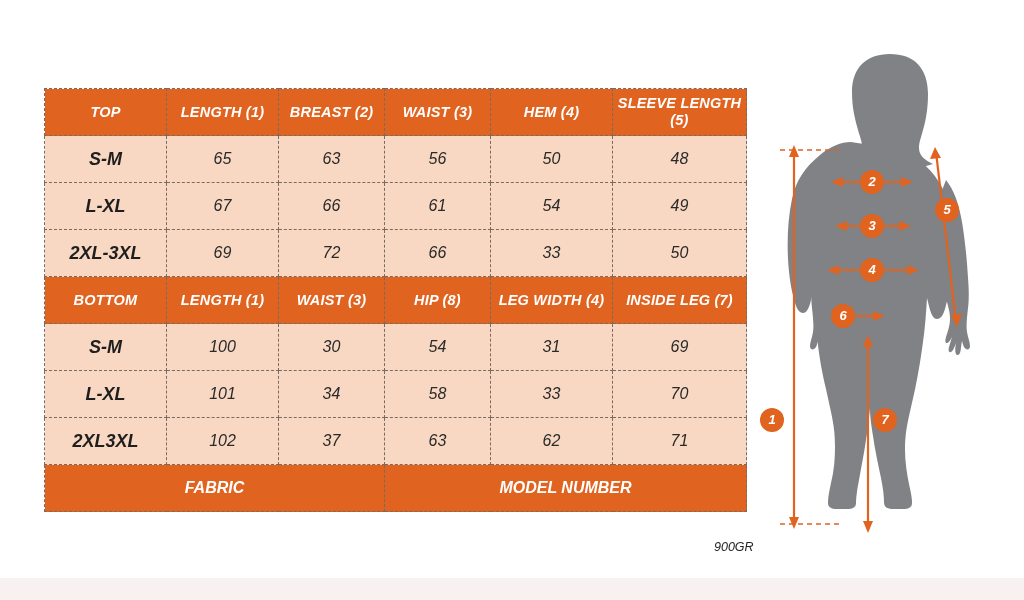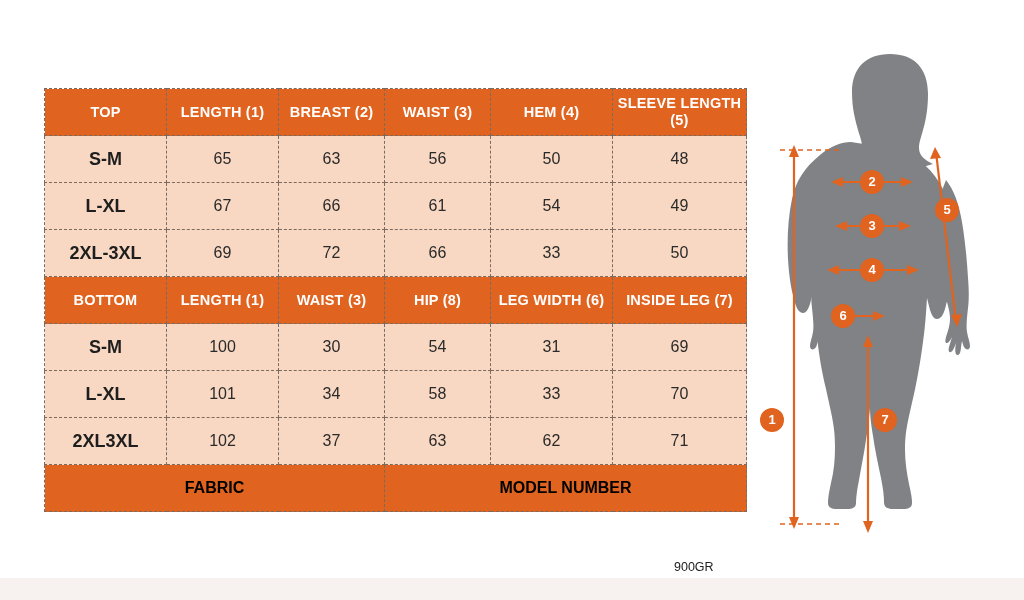--- a/index.html
+++ b/index.html
@@ -13,20 +13,21 @@
     font-family: "Liberation Sans", sans-serif;
     overflow: hidden;
     position: relative;
   }
   .page {
     position: absolute;
     left: 0; top: 0;
     width: 1024px;
     height: 498px;
     background: #ffffff;
+    font-style: italic;
   }
   
   .bottom-strip {
     position: absolute;
     left: 0;
     top: 578px;
     width: 1024px;
     height: 22px;
     background: #f7f2ef;
   }
@@ -63,38 +64,37 @@
     font-weight: normal;
   }
   .rowlabel {
     background: #f8d8c2;
     color: #1e1e1e;
     font-weight: bold;
     font-size: 18px;
   }
   .fabric-hdr {
     background: #e0631f;
-    color: #000000;
+    color: #ffffff;
     font-weight: bold;
     font-size: 16px;
   }
   .fabric-val {
     background: #f8d8c2;
     color: #2a2a2a;
     font-size: 16px;
   }
 
   
   .code-label {
     position: absolute;
-    left: 674px;
+    left: 714px;
     top: 540px;
     font-size: 12.5px;
     color: #222;
-    margin-top: 20px;
   }
 
   
   .figure-wrap {
     position: absolute;
     left: 756px;
     top: 30px;
     width: 268px;
     height: 540px;
   }
@@ -156,21 +156,21 @@
         <td class="cell">66</td>
         <td class="cell">33</td>
         <td class="cell">50</td>
       </tr>
 
       <tr>
         <td class="hdr">BOTTOM</td>
         <td class="hdr">LENGTH (1)</td>
         <td class="hdr">WAIST (3)</td>
         <td class="hdr">HIP (8)</td>
-        <td class="hdr">LEG WIDTH (6)</td>
+        <td class="hdr">LEG WIDTH (4)</td>
         <td class="hdr">INSIDE LEG (7)</td>
       </tr>
 
       <tr>
         <td class="rowlabel">S-M</td>
         <td class="cell">100</td>
         <td class="cell">30</td>
         <td class="cell">54</td>
         <td class="cell">31</td>
         <td class="cell">69</td>

